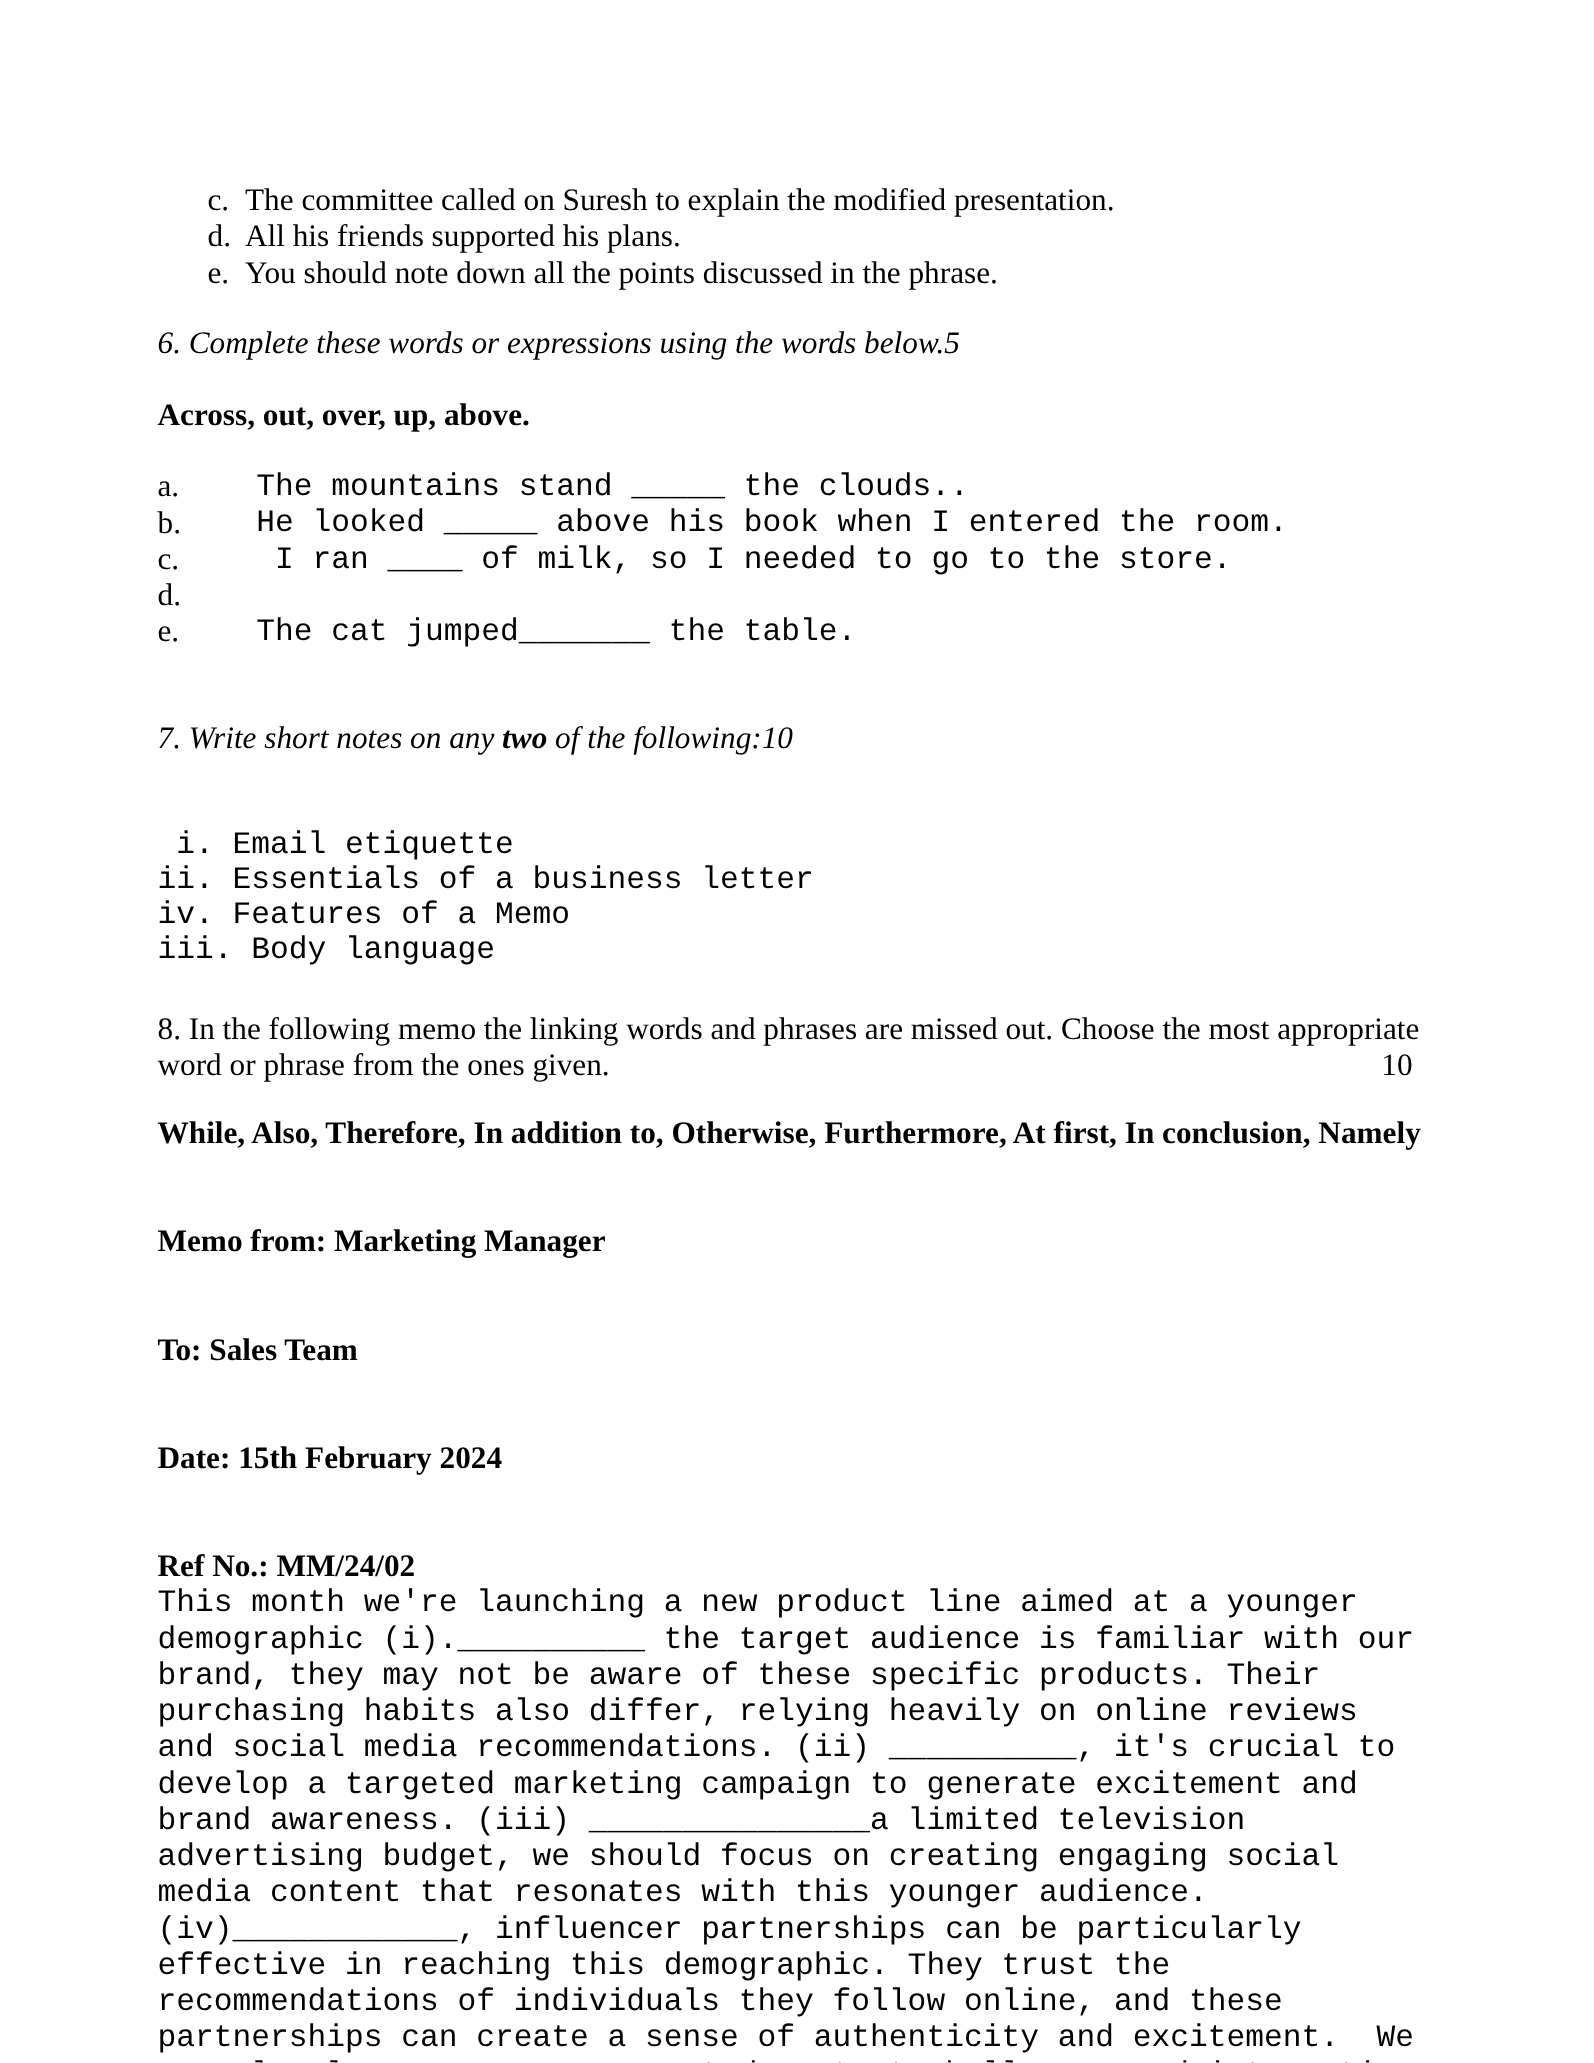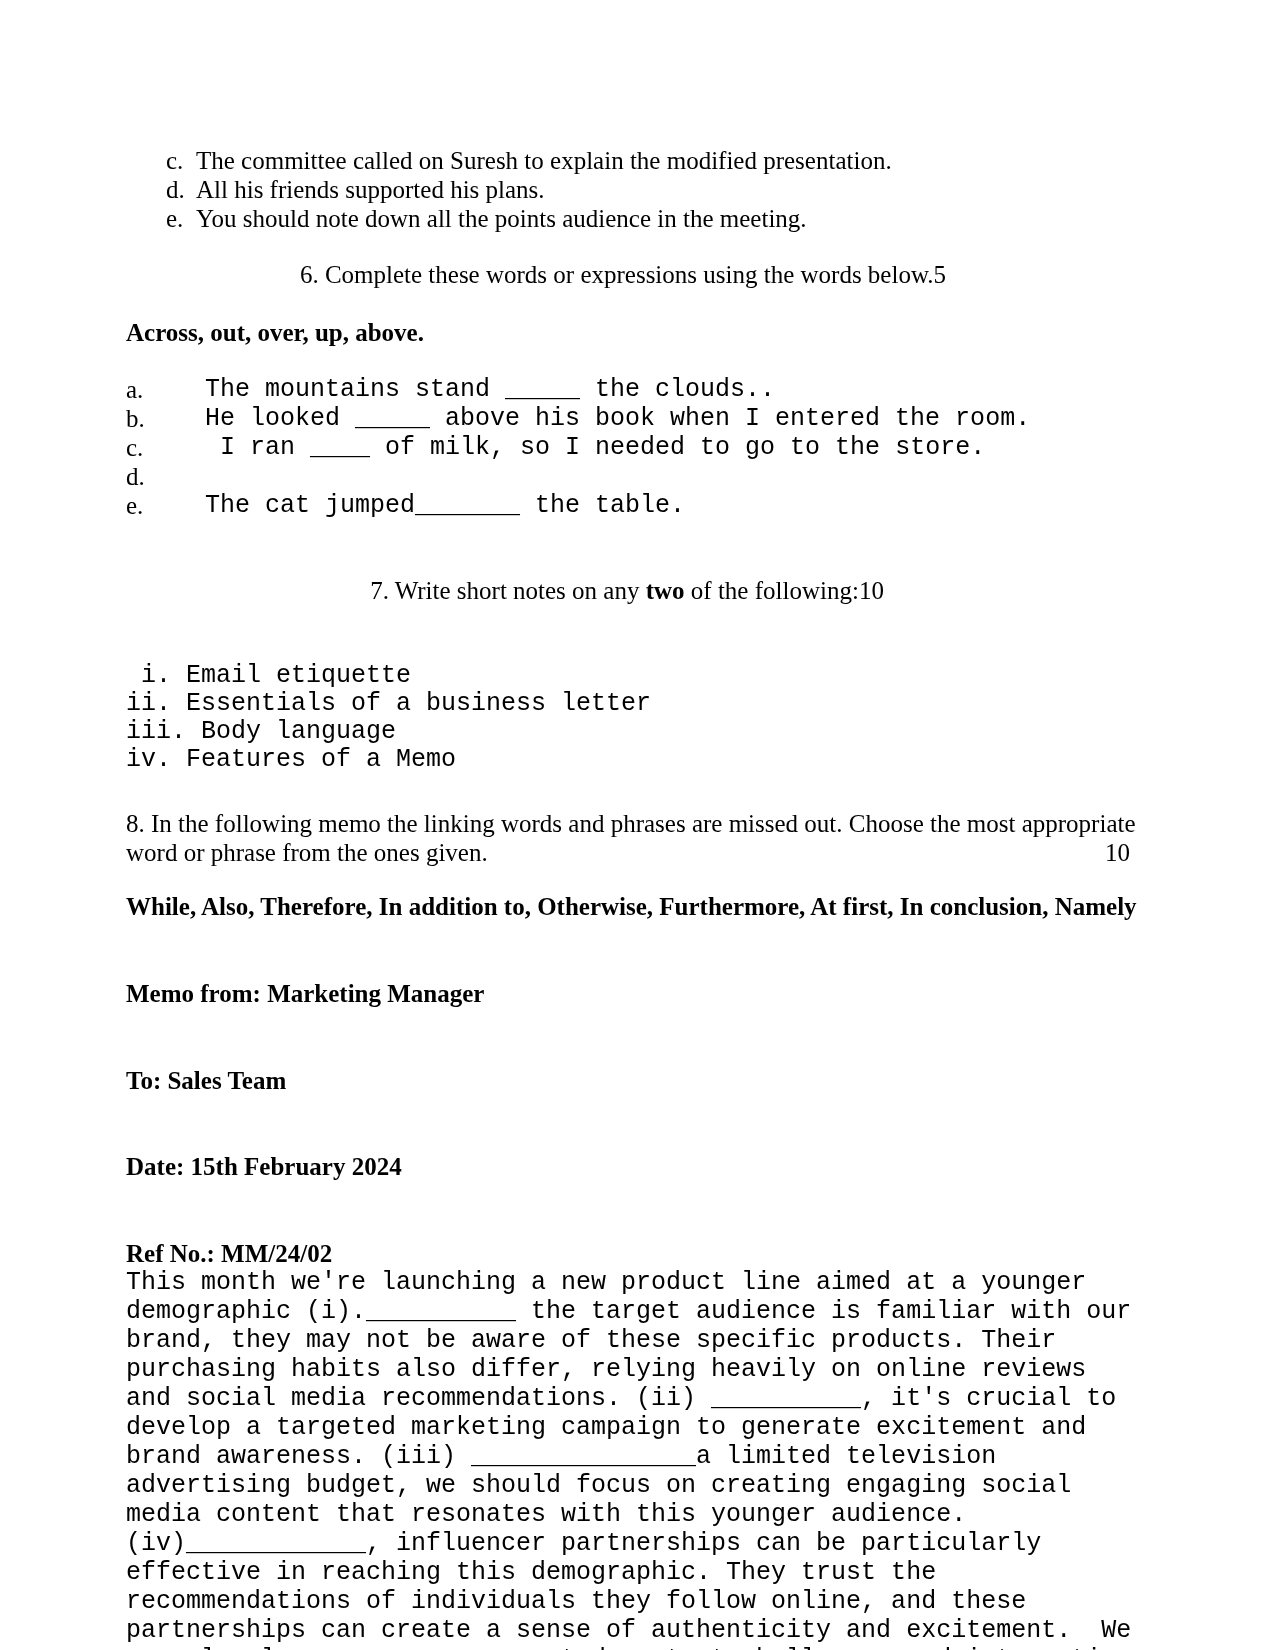--- a/index.html
+++ b/index.html
@@ -12,21 +12,21 @@
   }
   .page { padding: 146px 135px 0 126px; box-sizing: border-box; width: 1275px; }
   .row { display: flex; }
   .pre { white-space: pre-wrap; font-family: Liberation Mono, monospace; }
 
   
   .intro-list { margin-left: 40px; }
   .intro-list .lbl { flex: 0 0 30px; }
 
   
-  .qhead { display: flex; justify-content: center; }
+  .qhead { display: flex; justify-content: flex-start; font-style: italic; }
   .q6-head { margin-top: 27px; }
   .q6-head .marks { padding-right: 20px; }
   .q7-head { margin-top: 56px; }
   .q7-head .marks { padding-right: 12px; }
 
   .bank { font-weight: bold; }
   .q6-bank { margin-top: 29px; }
 
   .q6-list { margin-top: 28px; }
   .q6-list .lbl { flex: 0 0 79px; }
@@ -51,21 +51,21 @@
     <div class="row">
       <span class="lbl">c.</span>
       <span class="txt">The committee called on Suresh to explain the modified presentation.</span>
     </div>
     <div class="row">
       <span class="lbl">d.</span>
       <span class="txt">All his friends supported his plans.</span>
     </div>
     <div class="row">
       <span class="lbl">e.</span>
-      <span class="txt">You should note down all the points audience in the meeting.</span>
+      <span class="txt">You should note down all the points discussed in the phrase.</span>
     </div>
   </div>
 
   <div class="qhead q6-head">
     <span>6. Complete these words or expressions using the words below.</span>
     <span class="marks">5</span>
   </div>
 
   <div class="bank q6-bank">Across, out, over, up, above.</div>
 
@@ -92,22 +92,22 @@
   </div>
 
   <div class="qhead q7-head">
     <span><span>7. Write short notes on any </span><b>two</b><span> of the following:</span></span>
     <span class="marks">10</span>
   </div>
 
   <div class="q7-list">
     <div class="pre"> i. Email etiquette</div>
     <div class="pre">ii. Essentials of a business letter</div>
+    <div class="pre">iv. Features of a Memo</div>
     <div class="pre">iii. Body language</div>
-    <div class="pre">iv. Features of a Memo</div>
   </div>
 
   <div class="q8-head">
     <span>8. In the following memo the linking words and phrases are missed out. Choose the most appropriate word or phrase from the ones given.</span>
     <span class="marks">10</span>
   </div>
 
   <div class="bank q8-bank">While, Also, Therefore, In addition to, Otherwise, Furthermore, At first, In conclusion, Namely</div>
 
   <div class="memo-line">Memo from: Marketing Manager</div>

